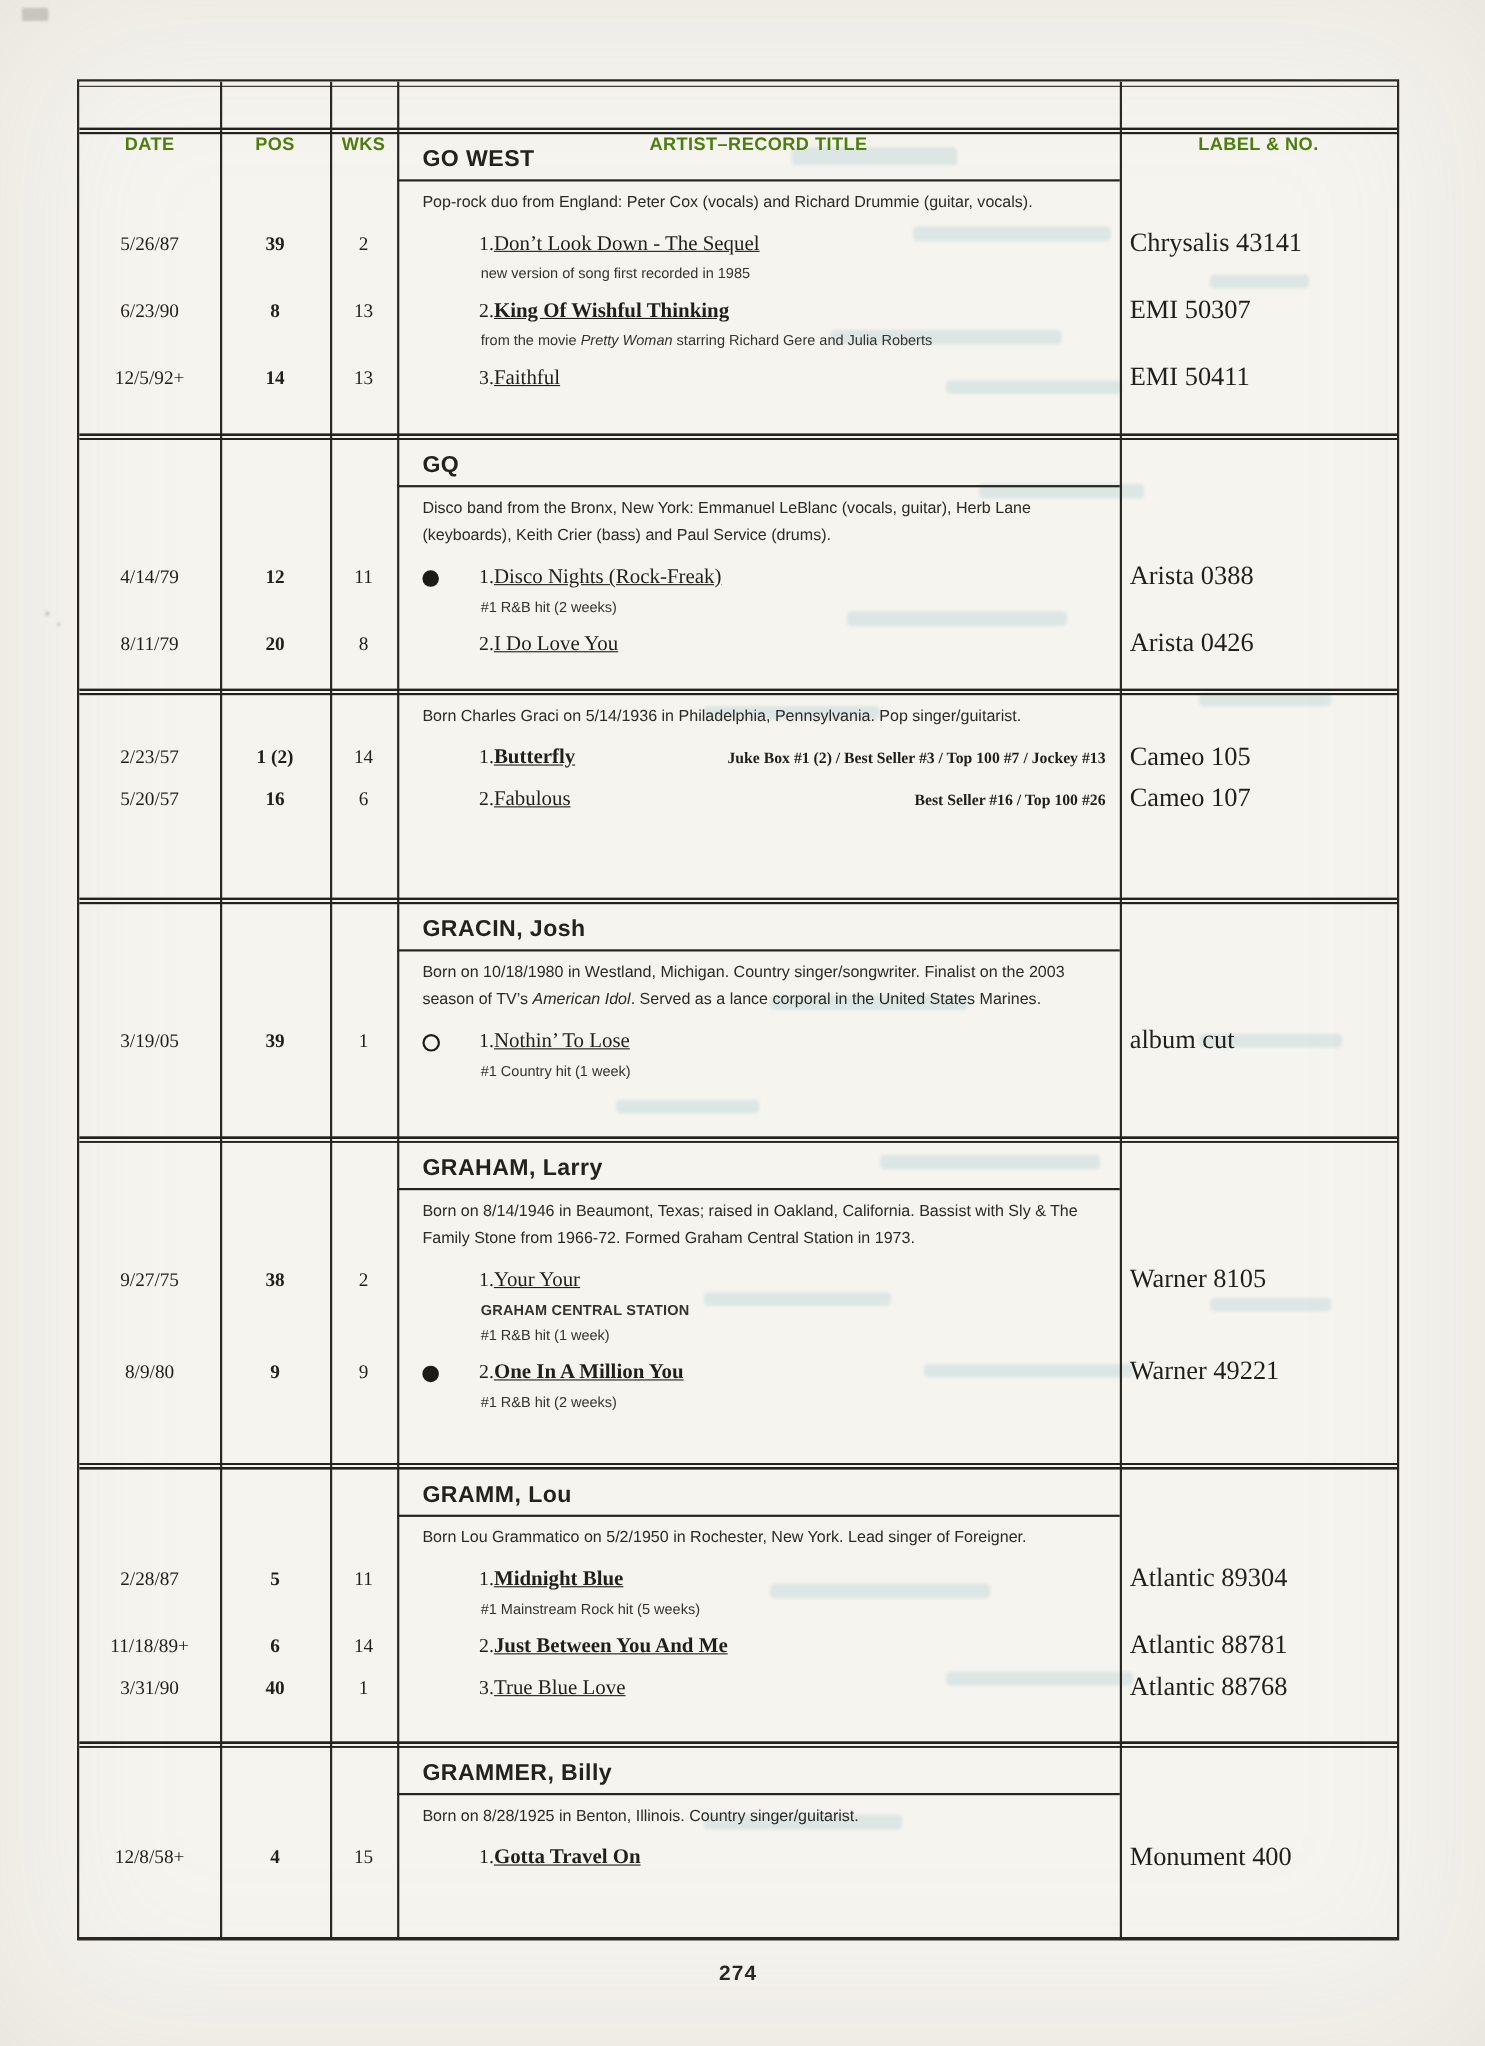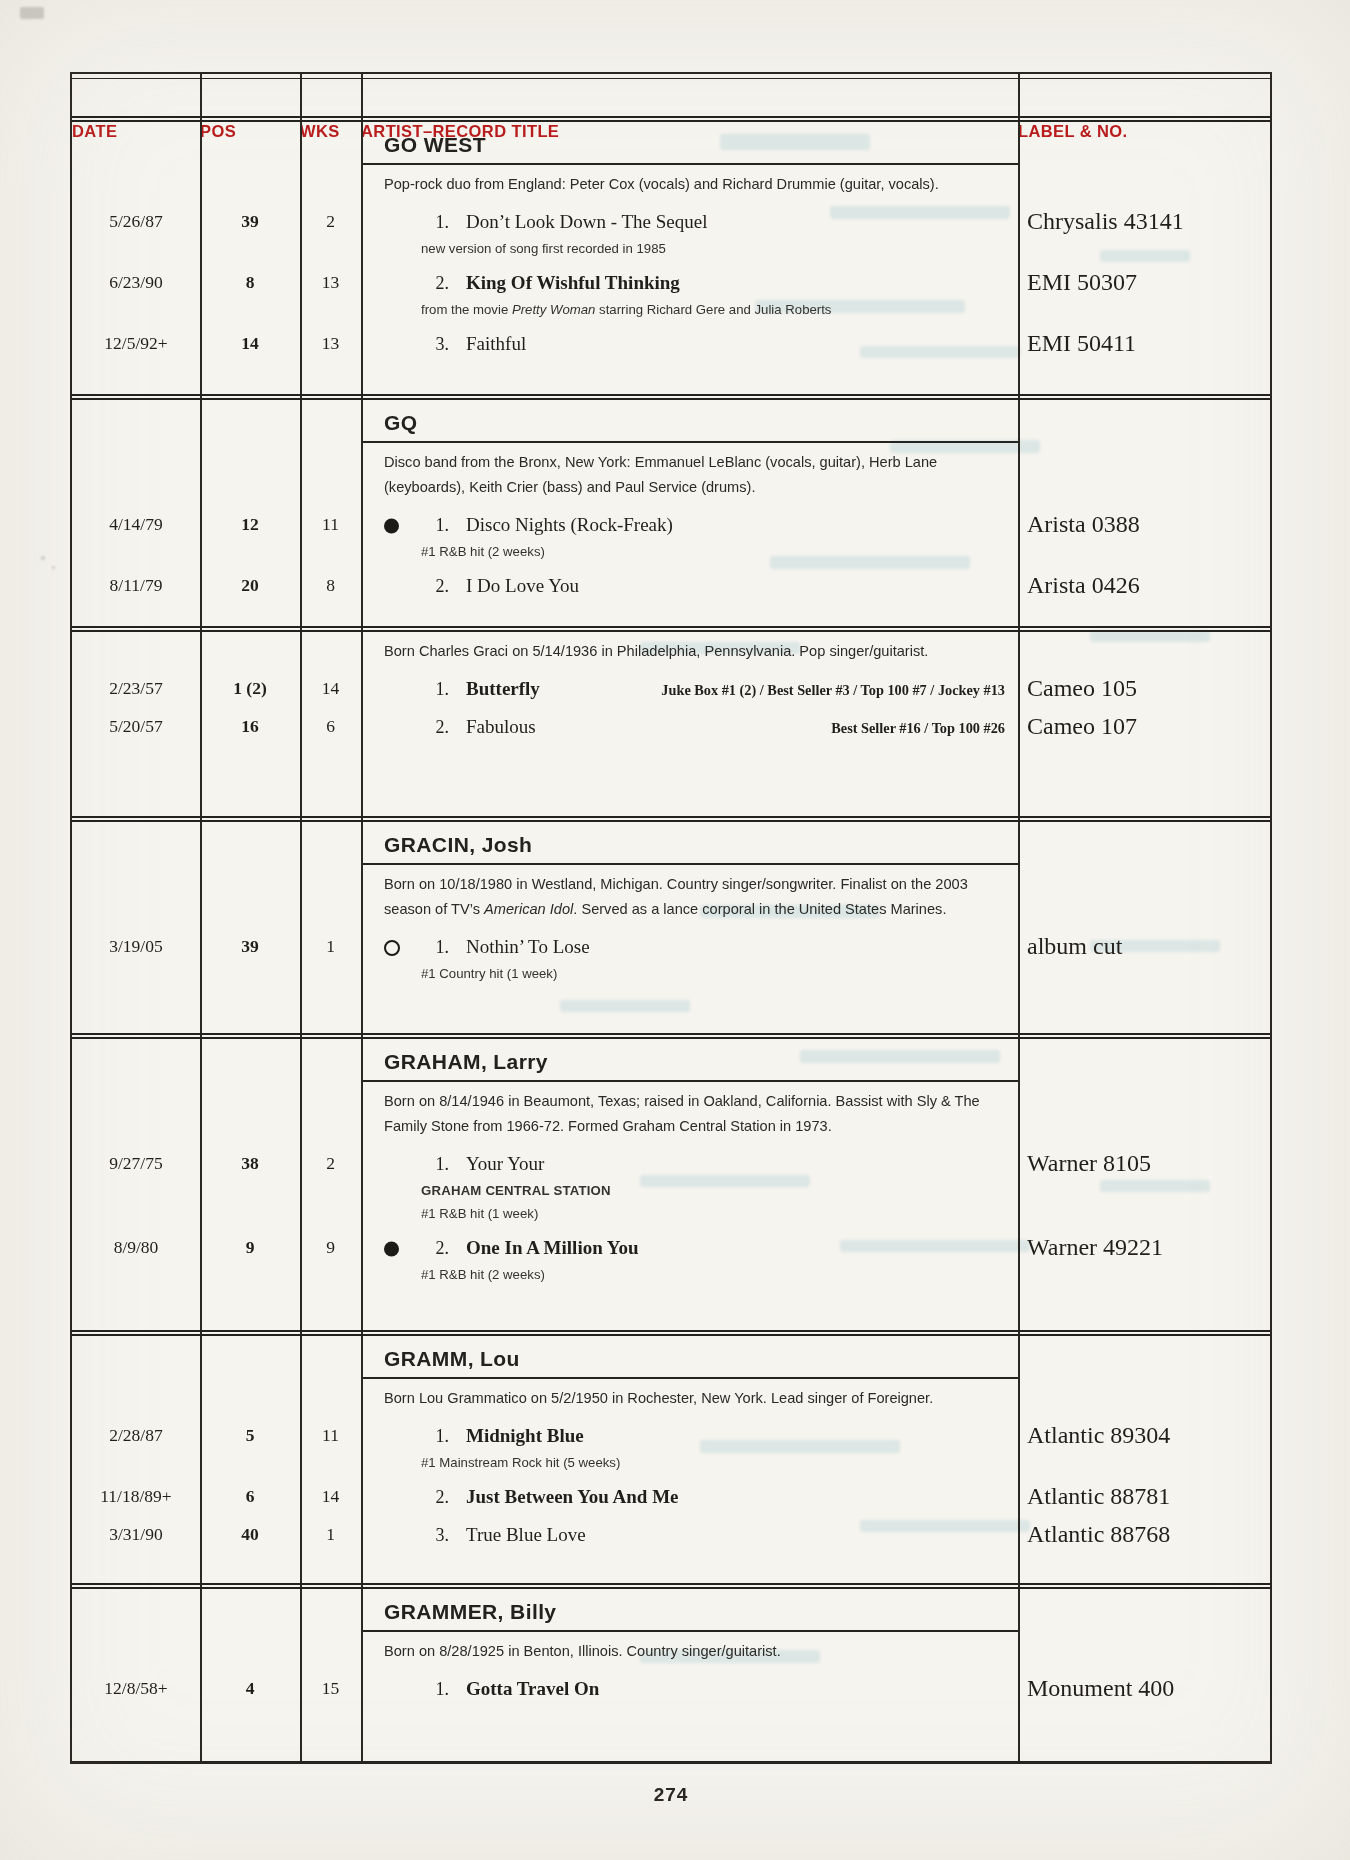--- a/index.html
+++ b/index.html
@@ -22,47 +22,47 @@
   .top2{position:absolute;top:3.5px;left:0;right:0;height:1.8px;background:#24221e;}
   .vl{position:absolute;top:0;bottom:0;width:1.7px;background:#2a2823;z-index:3;}
   .vl1{left:128px}.vl2{left:228px}.vl3{left:289px}.vl4{left:946px}
   .dbl{height:6px;background:linear-gradient(to bottom,#24221e 0 2px,rgba(0,0,0,0) 2px 4px,#24221e 4px 6px);position:relative;z-index:4;}
   
   .row{display:grid;grid-template-columns:128px 100px 61px 657px 252px;}
   .c{min-width:0;}
   
   .hrow{height:42px;align-items:center;}
   .hcell{
-    text-align:left;font-weight:bold;font-size:16.5px;letter-spacing:.4px;
-    color:#b91c1c;
+    text-align:center;font-weight:bold;font-size:16.5px;letter-spacing:.4px;
+    color:#4d7c0f;
     margin-top:48px;
   }
   
   .section{position:relative;}
   .name-cell{border-bottom:2px solid #26241f;padding:11px 0 6px 23px;}
   .artist-name{font-weight:bold;font-size:21px;letter-spacing:.4px;color:#24221e;}
   .bio{margin:0;padding:7px 36px 2px 23px;font-size:14.6px;line-height:1.72;color:#2b2a27;}
   .it{font-style:italic;}
   
   .erow .main{margin-top:9px;}
   .main{line-height:27px;}
   .date,.wks{font-family:"Liberation Serif", serif;font-size:17.5px;}
   .pos{font-family:"Liberation Serif", serif;font-size:17.5px;font-weight:bold;}
   .c-date,.c-pos,.c-wks{text-align:center;}
   .tl{display:flex;align-items:baseline;position:relative;padding-right:8px;}
   .num{font-family:"Liberation Serif", serif;font-size:18px;width:88px;text-align:right;flex:none;}
-  .title{font-family:"Liberation Serif", serif;font-size:19px;margin-left:17px;white-space:nowrap;}
+  .title{font-family:"Liberation Serif", serif;font-size:19px;white-space:nowrap;text-decoration:underline;}
   .title.b{font-weight:bold;}
   .side{margin-left:auto;font-family:"Liberation Serif", serif;font-size:14.3px;font-weight:600;white-space:nowrap;padding-right:5px;}
   .mk{position:absolute;left:23px;top:50%;transform:translateY(-50%);width:15px;height:15px;border-radius:50%;}
   .mk.filled{background:#1d1b18;}
   .mk.open{border:2.2px solid #1d1b18;width:12px;height:12px;background:transparent;}
   .lbl{font-family:"Liberation Serif", serif;font-size:24px;padding-left:9px;white-space:nowrap;}
   .nrow{line-height:23px;}
-  .note{margin:0;padding-left:60px;font-size:13.2px;color:#34332f;}
+  .note{margin:0;padding-left:76px;font-size:13.2px;color:#34332f;}
   .note.caps{font-weight:bold;letter-spacing:.2px;}
   
   .pageno{
     position:absolute;left:70px;top:1784px;width:1202px;text-align:center;
     font-size:19px;font-weight:bold;letter-spacing:1px;color:#24221e;
   }
   
   .ghost{position:absolute;border-radius:4px;background:rgba(120,175,185,.20);filter:blur(1.6px);pointer-events:none;}
   .speck{position:absolute;background:rgba(95,95,95,.28);filter:blur(.8px);border-radius:2px;pointer-events:none;}
 </style>

